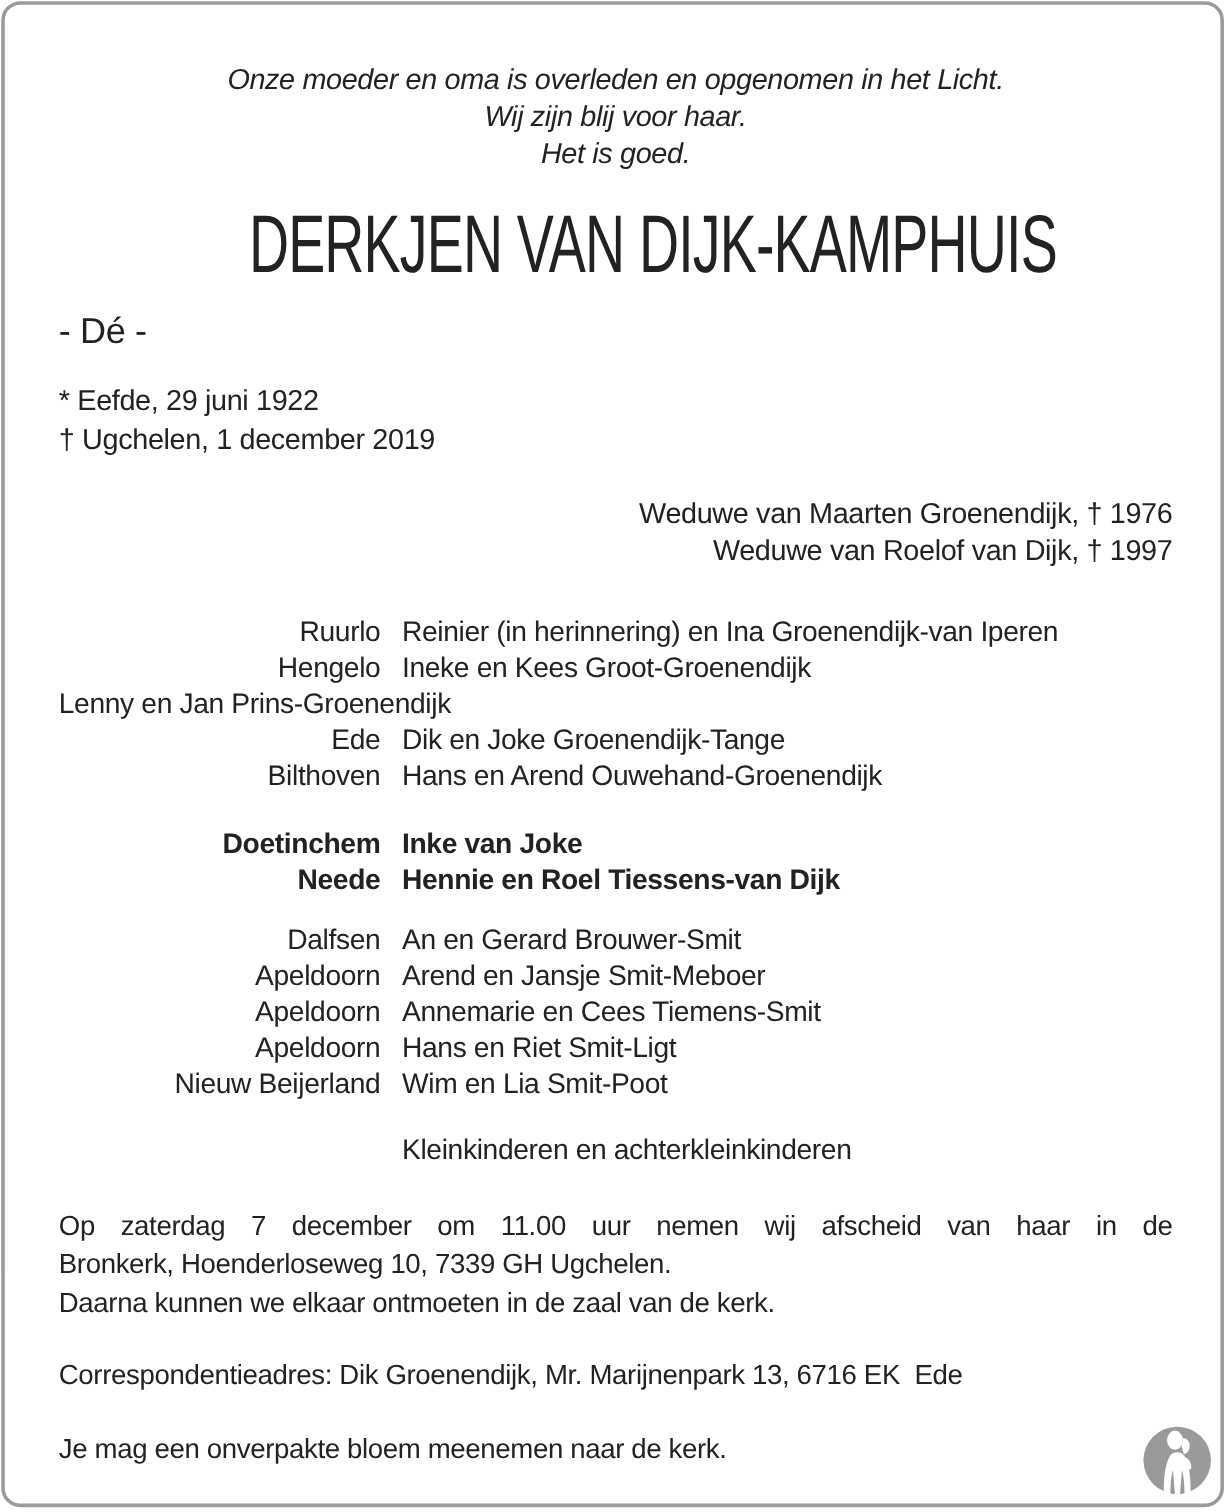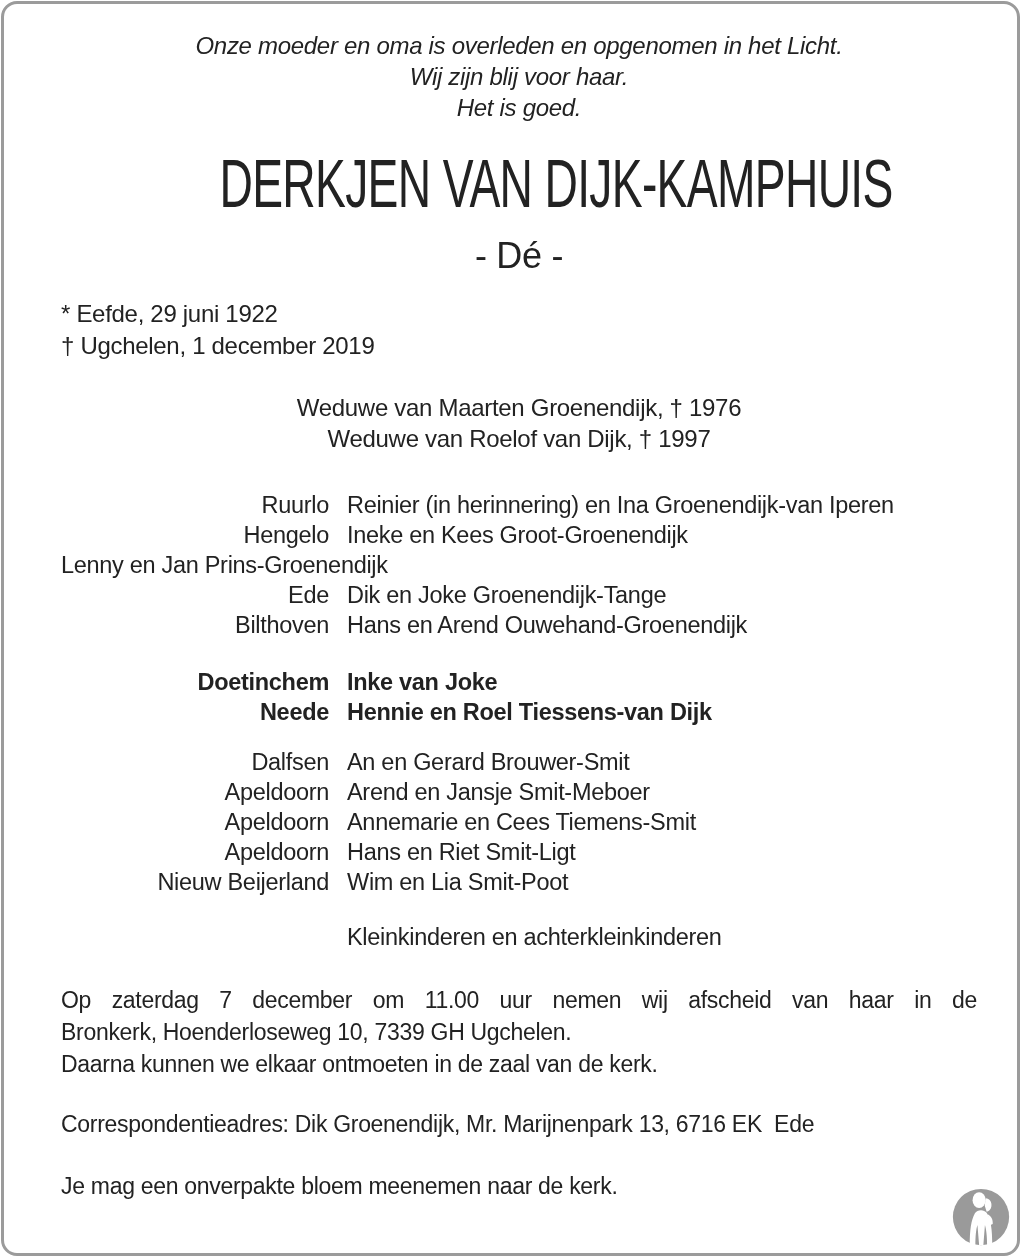--- a/index.html
+++ b/index.html
@@ -15,22 +15,21 @@
     border: 3px solid #9b9b9b;
     border-radius: 16px;
     box-sizing: border-box;
     background: #ffffff;
     font-family: "Liberation Sans", "DejaVu Sans", sans-serif;
     color: #222222;
     letter-spacing: -0.3px;
     overflow: hidden;
   }
   .content {
-    padding: 26px 40px 0 45px;
-    margin-left: 12px;
+    padding: 47px 40px 0 45px;
   }
   .intro {
     text-align: center;
     font-style: italic;
     font-size: 24px;
     line-height: 31px;
     font-weight: 500;
   }
   .name-wrap {
     text-align: center;
@@ -41,35 +40,34 @@
   }
   .name {
     display: inline-block;
     font-size: 68px;
     font-weight: 400;
     letter-spacing: -1px;
     transform: scaleX(0.68);
     transform-origin: center;
   }
   .nickname {
-    text-align: center;
     margin-top: 20px;
-    font-size: 36px;
+    font-size: 30px;
     line-height: 36px;
   }
   .dates-row {
     display: flex;
     justify-content: space-between;
     margin-top: 24px;
     font-size: 24px;
     line-height: 32px;
     flex-direction: column;
   }
   .widow {
-    text-align: center;
+    text-align: right;
     margin-top: 30px;
     font-size: 24px;
     line-height: 31px;
   }
   .fgroup { margin-top: 0; }
   .fgroup.g1 { margin-top: 36px; }
   .fgroup.g2 { margin-top: 27px; font-weight: bold; }
   .fgroup.g3 { margin-top: 20px; }
   .frow {
     display: flex;

